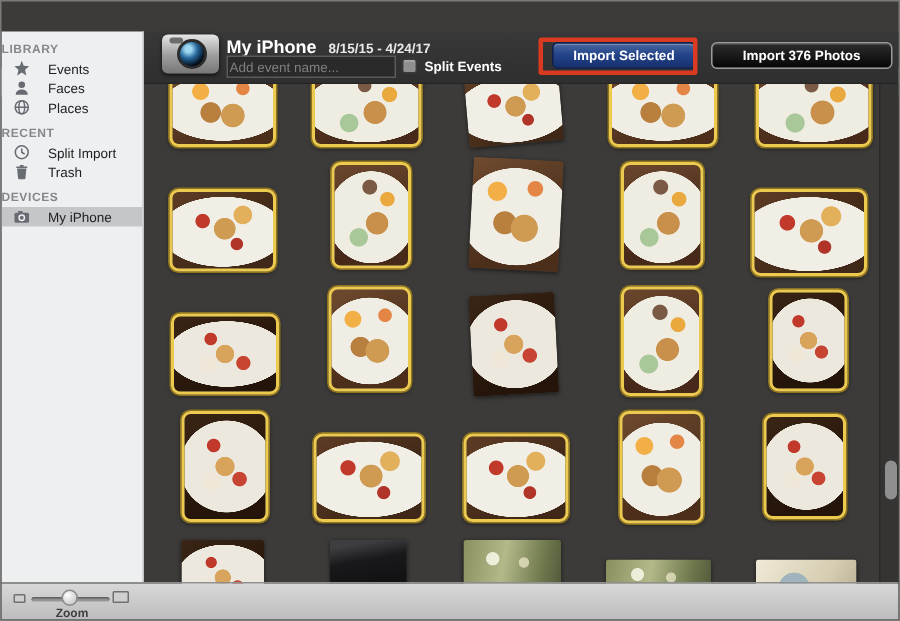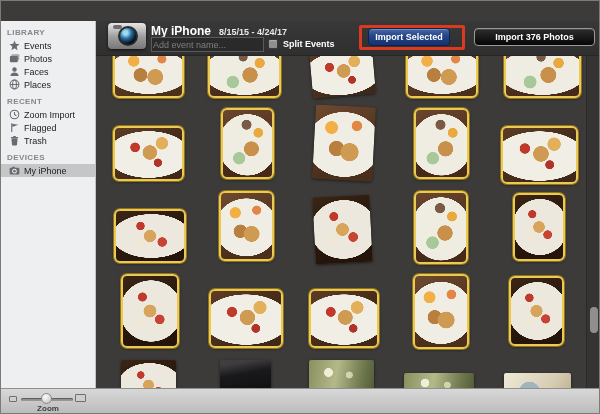--- a/index.html
+++ b/index.html
@@ -23,22 +23,22 @@
   .tl{position:absolute;top:4px;width:8px;height:8px;border-radius:50%;}
   .tl.red{left:7px;background:#fc5b57;border:1px solid #dd3b35;}
   .tl.yellow{left:17px;background:#fdbe41;border:1px solid #dfa023;}
   .tl.green{left:27px;background:#34c84a;border:1px solid #23a532;}
   
   .sidebar{
     position:absolute;left:0;top:20px;width:95px;bottom:25px;
     background:#edeff1;border-right:1px solid #c3c3c3;padding-top:7px;overflow:hidden;
   }
   .sb-section{margin-bottom:6px;}
-  .sb-header{font-size:8px;font-weight:bold;color:#85878c;letter-spacing:.4px;margin:0 0 2px 6px;}
-  .sb-item{display:flex;align-items:center;gap:4px;padding:1px 0 1px 8px;font-size:9px;color:#222;height:13px;cursor:default;}
+  .sb-header{font-size:8px;font-weight:bold;color:#85878c;letter-spacing:.4px;margin:0 0 2px 0;}
+  .sb-item{display:flex;align-items:center;gap:12px;padding:1px 0 1px 8px;font-size:9px;color:#222;height:13px;cursor:default;}
   .sb-item.selected{background:#c5c6c8;}
   .sb-icon{width:11px;height:11px;display:inline-flex;align-items:center;justify-content:center;flex:none;}
   .sb-icon svg{width:11px;height:11px;display:block;}
   
   .main{position:absolute;left:95px;top:20px;right:0;bottom:25px;background:#3c3b39;}
   .dev-header{
     position:absolute;left:0;top:0;width:100%;height:35px;
     background:linear-gradient(180deg,#383838,#2f2f2f);
     border-bottom:1px solid #262626;
   }
@@ -68,21 +68,21 @@
   .split-label{position:absolute;left:187px;top:18px;font-size:9px;color:#fff;font-weight:bold;}
   .annotation-box{
     position:absolute;left:263px;top:4px;width:106px;height:25px;
     border:3px solid #da3a20;border-radius:2px;pointer-events:none;z-index:5;
   }
   .btn{
     position:absolute;top:7px;height:18px;border-radius:4px;
     font-size:9px;font-weight:bold;color:#fff;text-align:center;line-height:16px;cursor:default;
   }
   .btn-blue{
-    left:272px;width:82px;
+    left:272px;width:96px;
     background:linear-gradient(180deg,#4a699f,#24448a 45%,#16306e);
     border:1px solid #0e2153;box-shadow:inset 0 1px 0 rgba(255,255,255,.25);
   }
   .btn-dark{
     left:378px;width:121px;
     background:linear-gradient(180deg,#2d2d2d,#060606);
     border:1px solid #9a9a9a;box-shadow:inset 0 1px 0 rgba(255,255,255,.12);
   }
   
   .grid{position:absolute;left:0;top:35px;width:490px;height:334px;overflow:hidden;background:#3c3b39;}
@@ -160,29 +160,20 @@
             <span class="sb-icon">
               <svg viewBox="0 0 12 12">
                 <path fill="#676b72" d="M6 .6 7.4 4.2 11.4 4.6 8.4 7.1 9.3 11.2 6 9 2.7 11.2 3.6 7.1 .6 4.6 4.6 4.2Z"></path>
               </svg>
             </span>
             <span>Events</span>
           </div>
           <div class="sb-item">
             <span class="sb-icon">
               <svg viewBox="0 0 12 12">
-                <rect x="2.6" y="1.4" width="8.6" height="6.6" rx="1" fill="#676b72" opacity=".55"></rect>
-                <rect x="1" y="3.4" width="8.6" height="6.6" rx="1" fill="#676b72"></rect>
-              </svg>
-            </span>
-            <span>Photos</span>
-          </div>
-          <div class="sb-item">
-            <span class="sb-icon">
-              <svg viewBox="0 0 12 12">
                 <circle cx="6" cy="3.8" r="2.4" fill="#676b72"></circle>
                 <path fill="#676b72" d="M1.6 11c0-2.8 2.4-3.8 4.4-3.8s4.4 1 4.4 3.8Z"></path>
               </svg>
             </span>
             <span>Faces</span>
           </div>
           <div class="sb-item">
             <span class="sb-icon">
               <svg viewBox="0 0 12 12" fill="none" stroke="#676b72" stroke-width="1.1">
                 <circle cx="6" cy="6" r="4.8"></circle>
@@ -195,30 +186,21 @@
         </div>
         <div class="sb-section">
           <div class="sb-header">RECENT</div>
           <div class="sb-item">
             <span class="sb-icon">
               <svg viewBox="0 0 12 12" fill="none" stroke="#676b72" stroke-width="1.1">
                 <circle cx="6" cy="6" r="4.7"></circle>
                 <path d="M6 3.3V6l2.1 1.4"></path>
               </svg>
             </span>
-            <span>Zoom Import</span>
-          </div>
-          <div class="sb-item">
-            <span class="sb-icon">
-              <svg viewBox="0 0 12 12">
-                <line x1="3" y1="1.4" x2="3" y2="11" stroke="#676b72" stroke-width="1.2"></line>
-                <path fill="#676b72" d="M3.6 1.8 10 3.1 3.6 5.4Z"></path>
-              </svg>
-            </span>
-            <span>Flagged</span>
+            <span>Split Import</span>
           </div>
           <div class="sb-item">
             <span class="sb-icon">
               <svg viewBox="0 0 12 12">
                 <path fill="#676b72" d="M2.6 3.6h6.8l-.7 6.9a1 1 0 0 1-1 .9H4.3a1 1 0 0 1-1-.9Z"></path>
                 <rect x="2" y="2.1" width="8" height="1.1" rx=".3" fill="#676b72"></rect>
                 <rect x="4.6" y="1" width="2.8" height="1.3" rx=".3" fill="#676b72"></rect>
               </svg>
             </span>
             <span>Trash</span>

